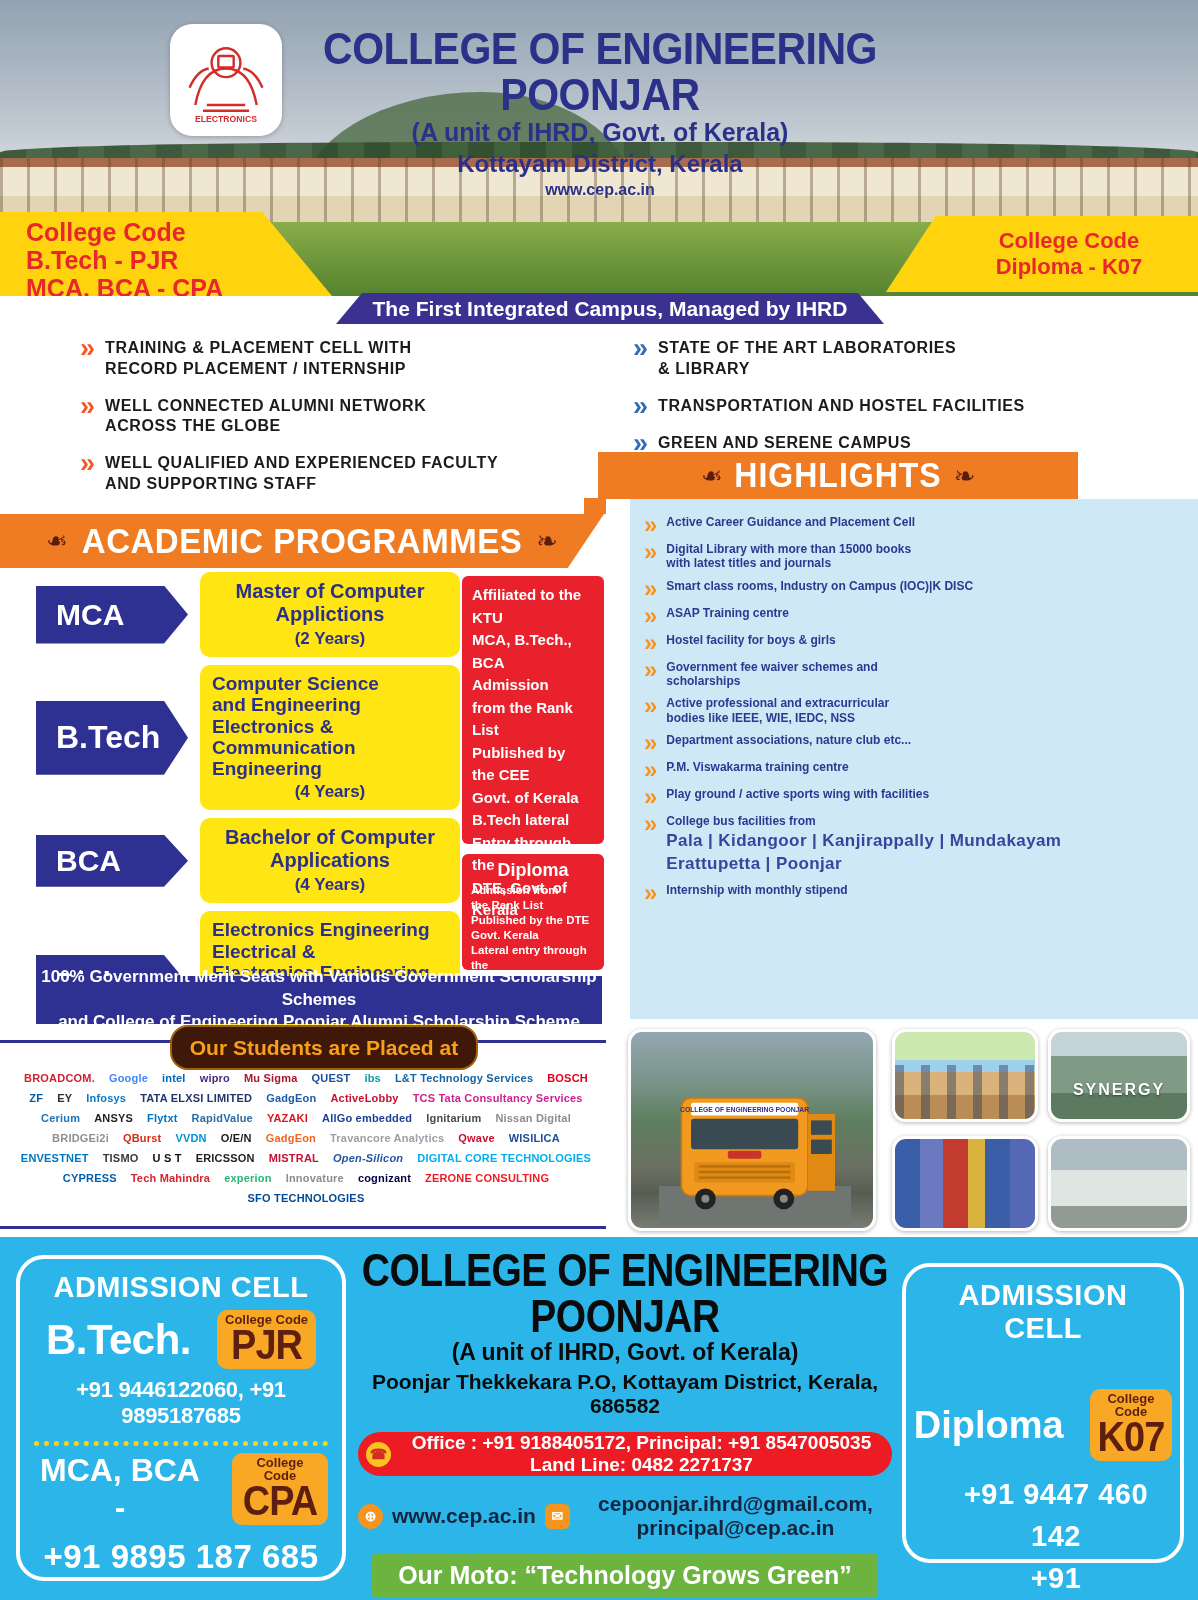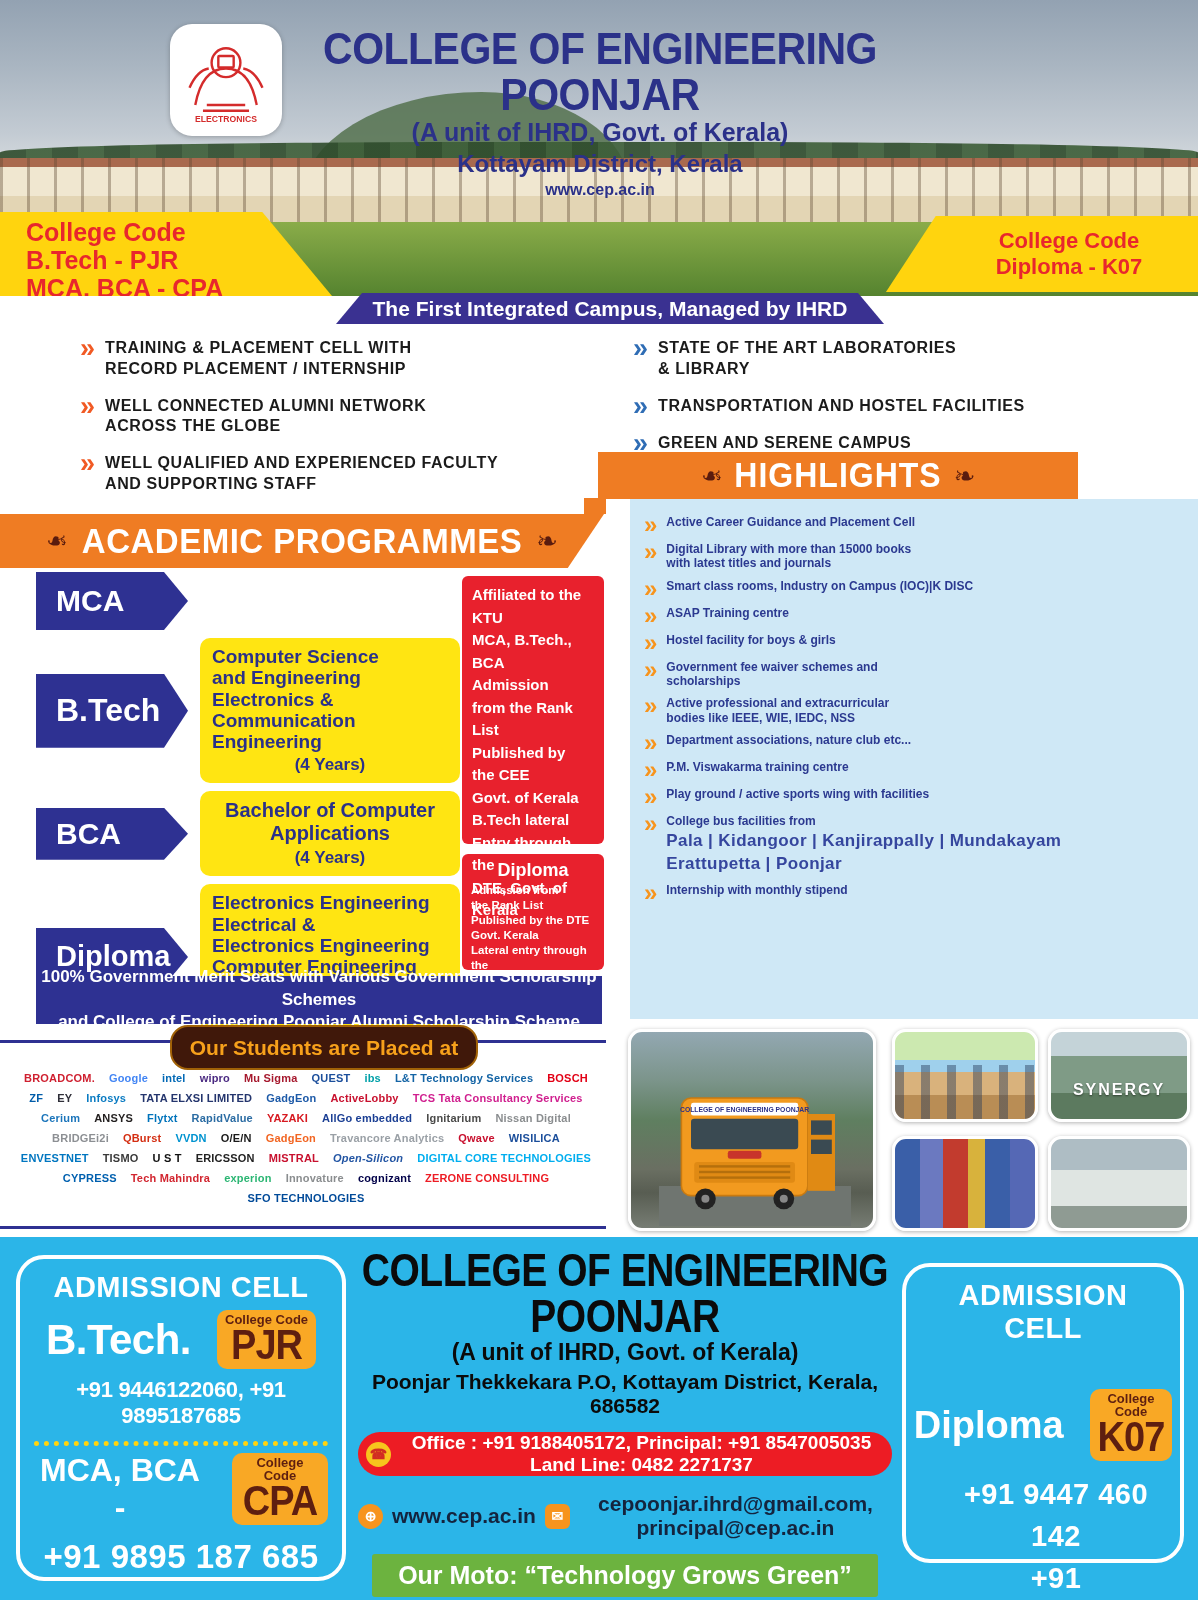--- a/index.html
+++ b/index.html
@@ -263,20 +263,24 @@
   <div class="academic-banner">
     <span class="orn flip"></span>
     <span class="ttl">ACADEMIC PROGRAMMES</span>
     <span class="orn"></span>
   </div>
 
   <div class="programs">
 
       <div class="prog-row">
         <div class="prog-label">MCA</div>
+        <div class="prog-box">
+          <div class="prog-name pre">Master of Computer Applictions</div>
+          <div class="prog-years">(2 Years)</div>
+        </div>
       </div>
 
       <div class="prog-row">
         <div class="prog-label">B.Tech</div>
         <div class="prog-box">
           <div class="prog-name pre">Computer Science
 and Engineering
 Electronics &amp;
 Communication Engineering</div>
           <div class="prog-years">(4 Years)</div>

